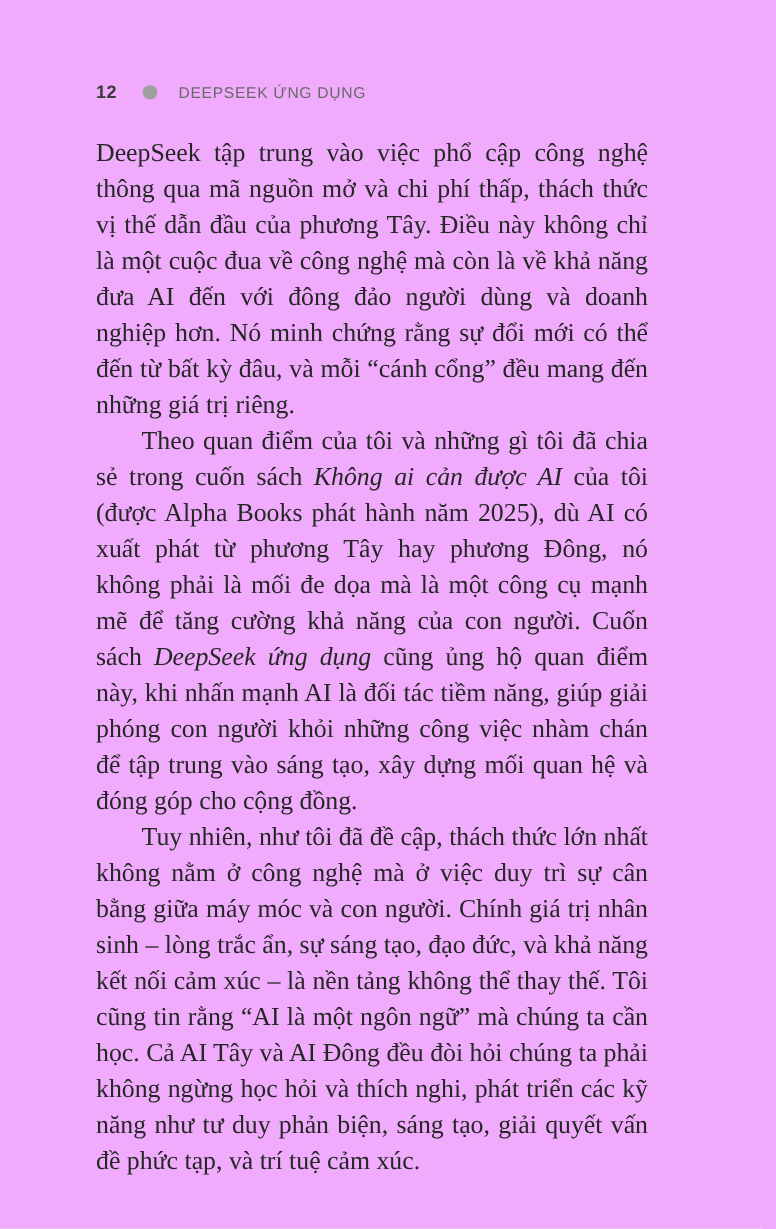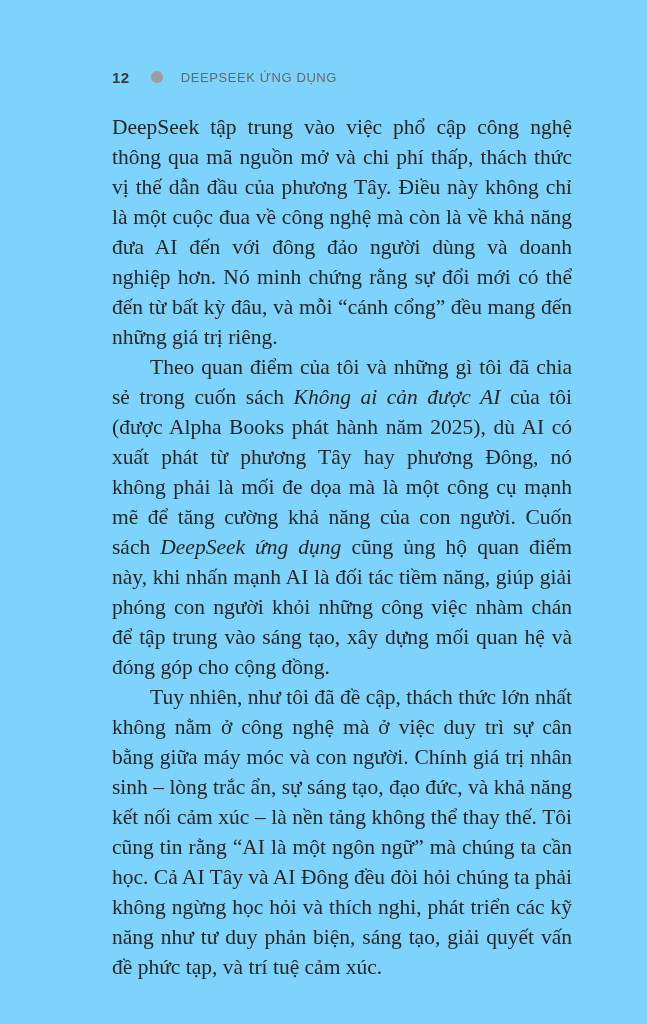--- a/index.html
+++ b/index.html
@@ -5,24 +5,24 @@
   html, body {
     margin: 0;
     padding: 0;
     background: #e8e8e8;
   }
   .page {
     position: relative;
     width: 647px;
     height: 1024px;
     margin: 0 auto;
-    background: #7dd3fc;
+    background: #f0abfc;
     overflow: hidden;
     box-sizing: border-box;
-    padding: 66px 0 0 112px;
+    padding: 66px 0 0 80px;
   }
   .page-header {
     display: flex;
     align-items: center;
     height: 22px;
     font-family: "Liberation Sans", sans-serif;
   }
   .page-number {
     font-size: 15px;
     font-weight: bold;

